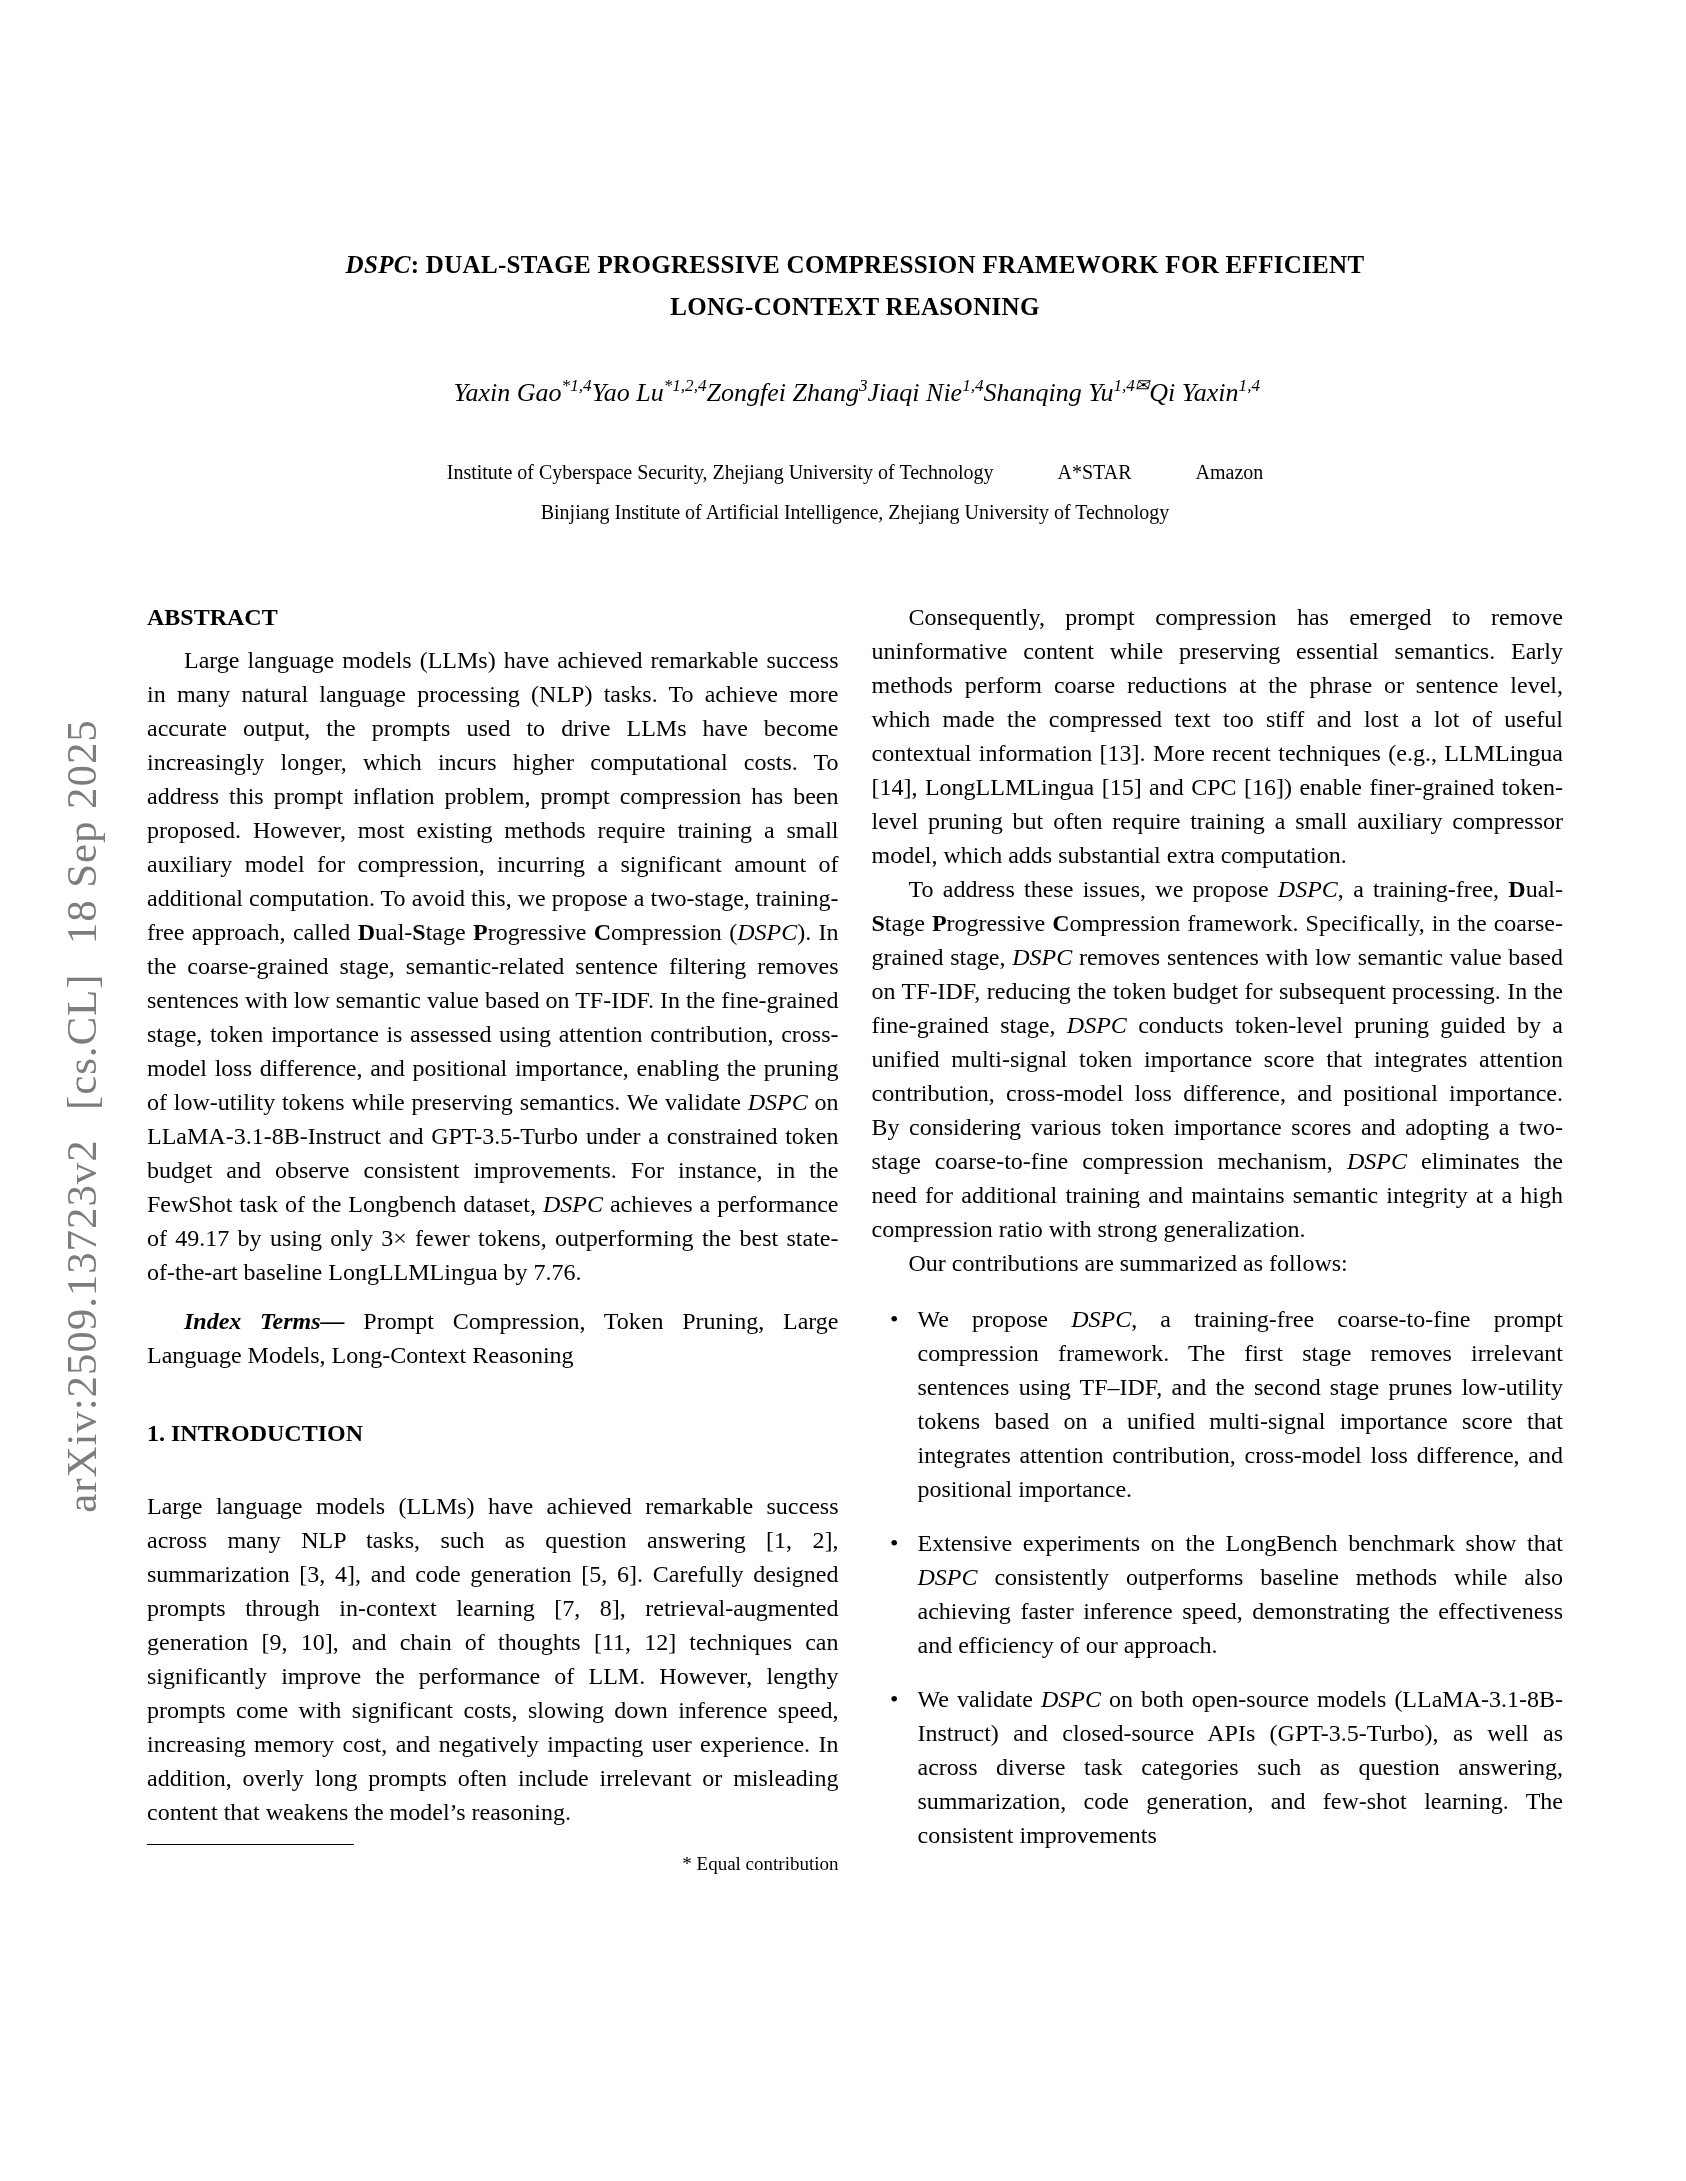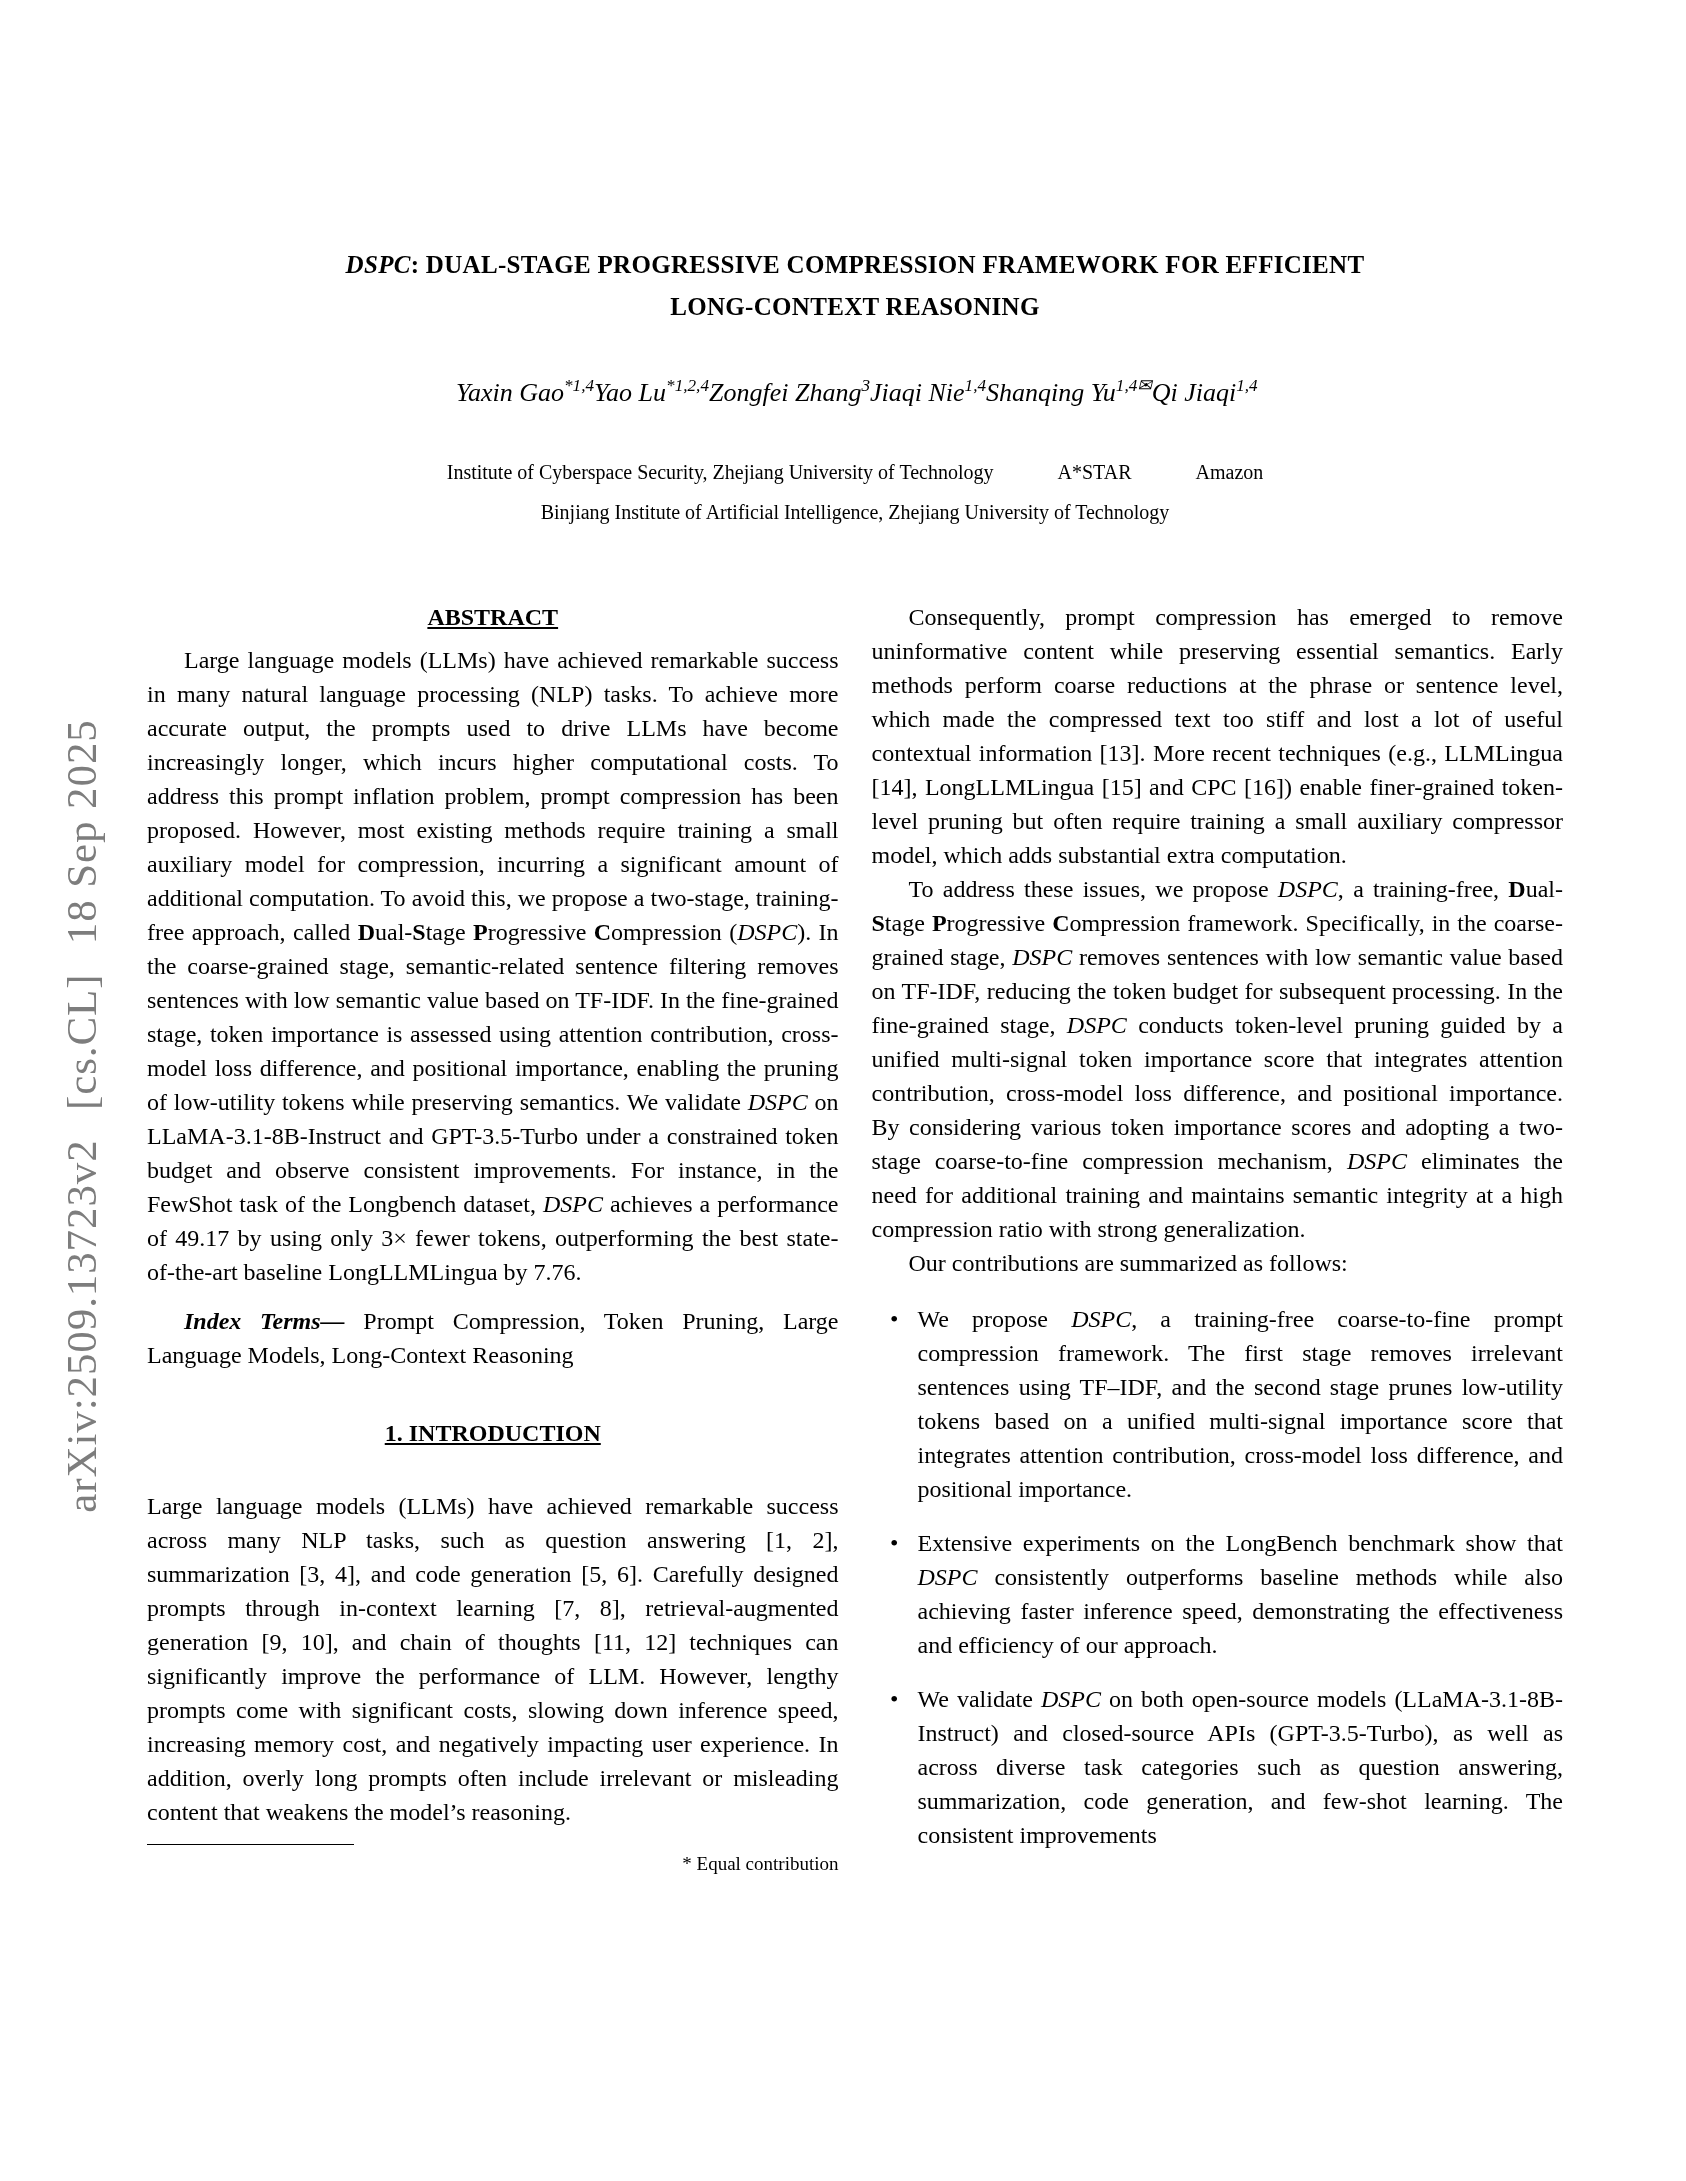--- a/index.html
+++ b/index.html
@@ -69,26 +69,25 @@
   }
   .col {
     flex: 1;
     font-size: 24px;
     line-height: 34px;
     text-align: justify;
     hyphens: auto;
     -webkit-hyphens: auto;
   }
   .center-heading {
-    text-align: center;
+    text-align: left;
     font-weight: bold;
     font-size: 24px;
     margin: 0 0 9.2px 0;
     line-height: 34px;
-    text-decoration: underline;
   }
   .section-heading { margin: 44px 0 39px 0; }
   .para { margin: 0; text-align: justify; }
   .para.indent { text-indent: 37px; }
   .index-terms { margin-top: 14.7px; }
   
   .seg-b { font-weight: bold; }
   .seg-i { font-style: italic; }
   .seg-bi { font-weight: bold; font-style: italic; }
   
@@ -138,21 +137,21 @@
         <div class="title-line"><span class="seg-bi">DSPC</span><span class="seg-b">: DUAL-STAGE PROGRESSIVE COMPRESSION FRAMEWORK FOR EFFICIENT</span></div>
         <div class="title-line"><span class="seg-b">LONG-CONTEXT REASONING</span></div>
       </h1>
 
       <div class="authors">
         <span class="author"><span class="author-name">Yaxin Gao</span><span class="author-sup">*1,4</span></span>
         <span class="author"><span class="author-name">Yao Lu</span><span class="author-sup">*1,2,4</span></span>
         <span class="author"><span class="author-name">Zongfei Zhang</span><span class="author-sup">3</span></span>
         <span class="author"><span class="author-name">Jiaqi Nie</span><span class="author-sup">1,4</span></span>
         <span class="author"><span class="author-name">Shanqing Yu</span><span class="author-sup">1,4✉</span></span>
-        <span class="author"><span class="author-name">Qi Jiaqi</span><span class="author-sup">1,4</span></span>
+        <span class="author"><span class="author-name">Qi Yaxin</span><span class="author-sup">1,4</span></span>
       </div>
 
       <div class="affiliations">
         <div class="affil-line1">
           <span>Institute of Cyberspace Security, Zhejiang University of Technology</span>
           <span>A*STAR</span>
           <span>Amazon</span>
         </div>
         <div class="affil-line2">Binjiang Institute of Artificial Intelligence, Zhejiang University of Technology</div>
       </div>

